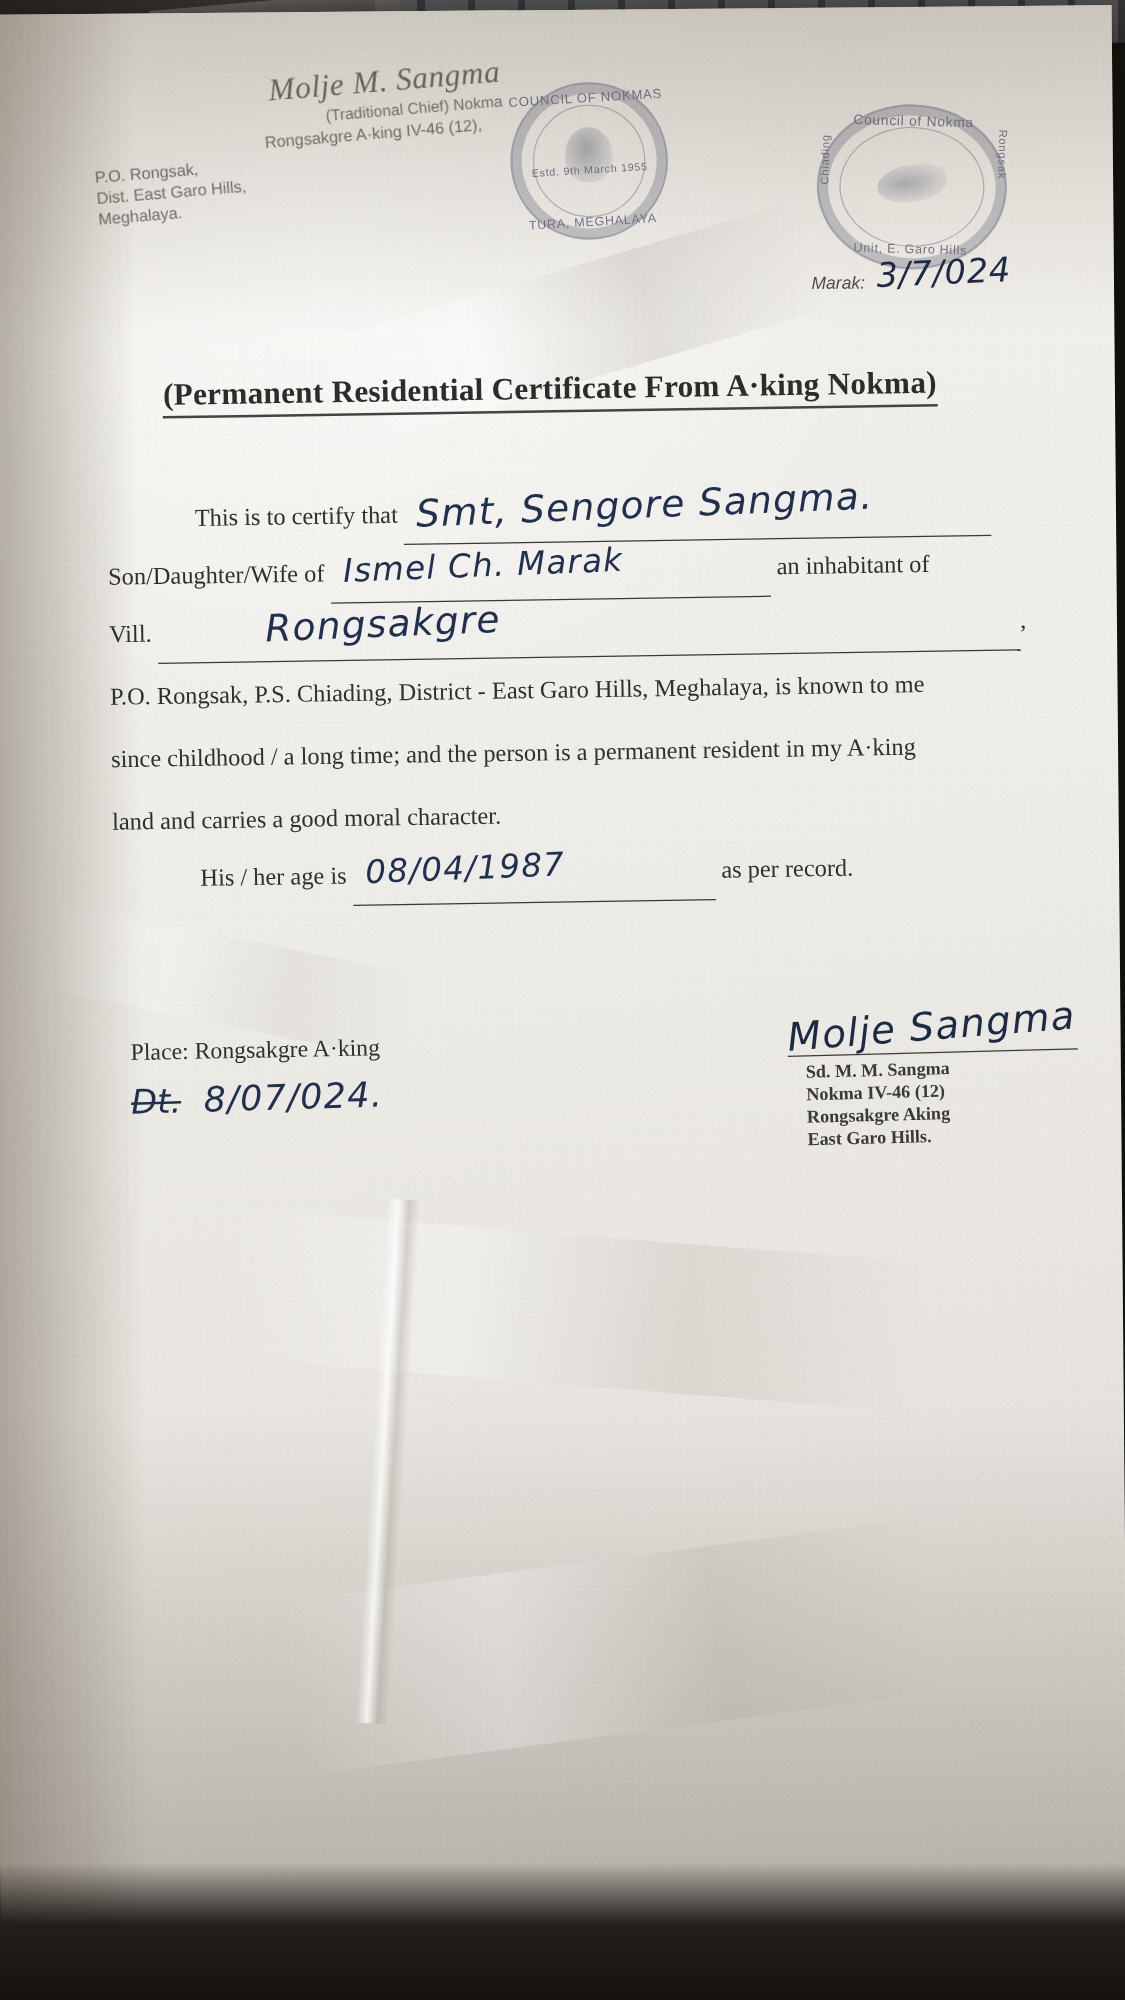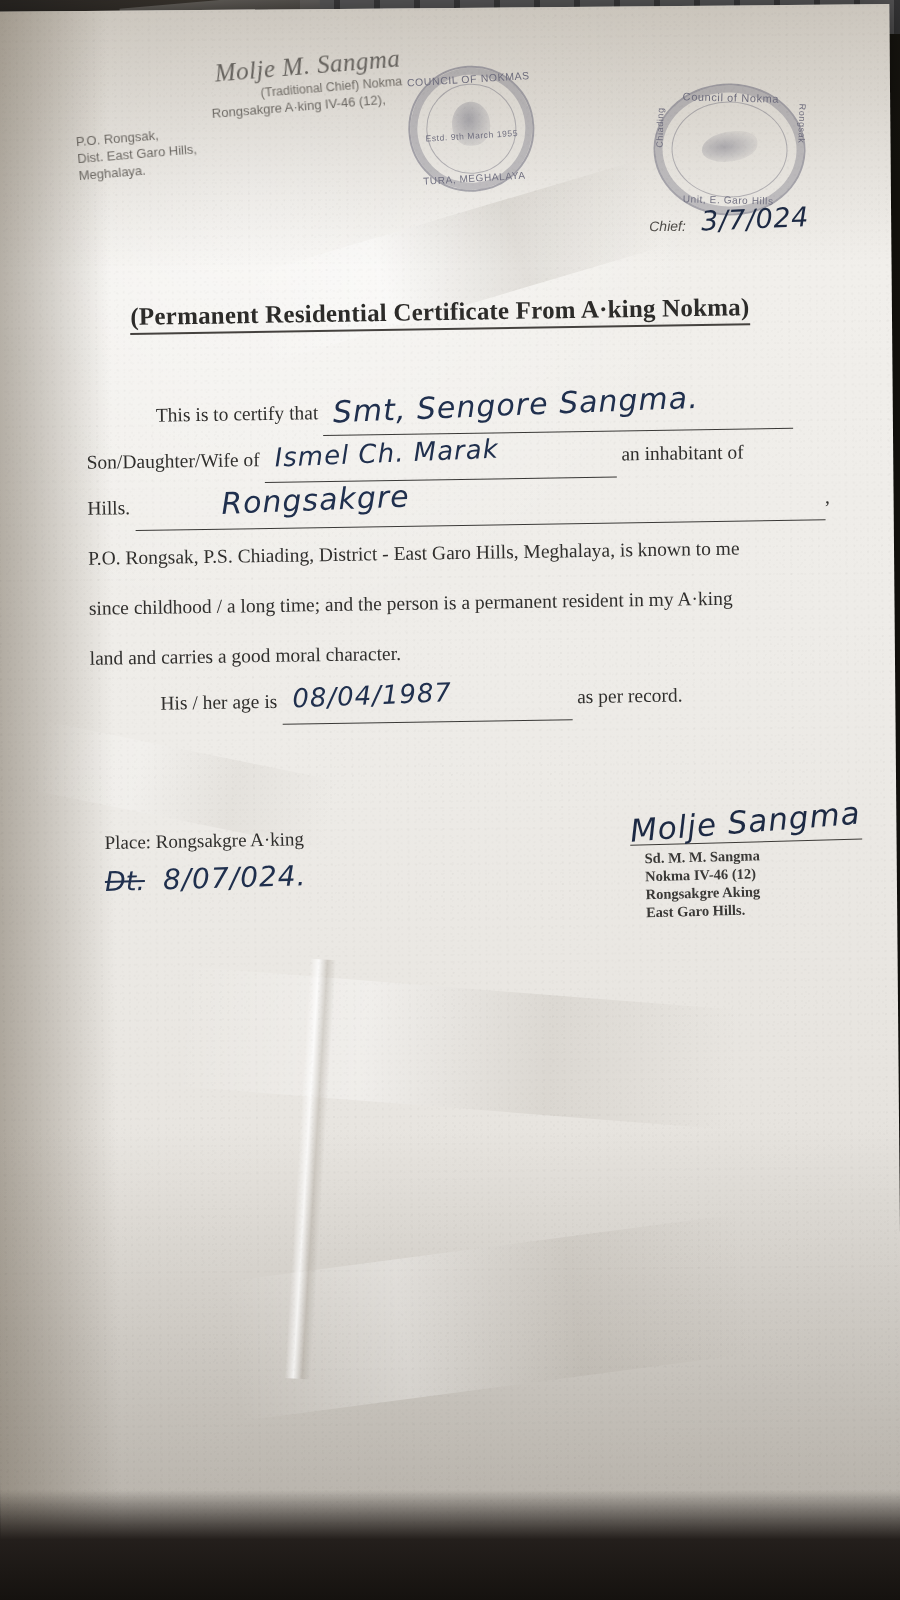--- a/index.html
+++ b/index.html
@@ -348,21 +348,21 @@
 
     <div class="seal seal2">
       <div class="seal-inner"></div>
       <div class="glyph"></div>
       <div class="seal-txt t-top">Council of Nokma</div>
       <div class="seal-txt t-bot">Unit, E. Garo Hills</div>
       <div class="seal-txt t-left">Chiading</div>
       <div class="seal-txt t-right">Rongsak</div>
     </div>
 
-    <div class="date-stamp">Chief:</div>
+    <div class="date-stamp">Marak:</div>
     <div class="date-val hand">3/7/024</div>
 
     <div class="title">
       <span>(Permanent Residential Certificate From A·king Nokma)</span>
     </div>
 
     <div class="body">
 
       <div class="row indent">
         <span>This is to certify that</span>
@@ -373,21 +373,21 @@
 
       <div class="row">
         <span>Son/Daughter/Wife of</span>
         <span class="fill" style="width: 352px;">
           <span class="hw">Ismel Ch. Marak</span>
         </span>
         <span>an inhabitant of</span>
       </div>
 
       <div class="row">
-        <span>Hills.</span>
+        <span>Vill.</span>
         <span class="fill big" style="width: 690px;">
           <span class="hw" style="left:86px;">Rongsakgre</span>
         </span><span>,</span>
       </div>
 
       <div class="row para">P.O. Rongsak, P.S. Chiading, District - East Garo Hills, Meghalaya, is known to me</div>
       <div class="row para">since childhood / a long time; and the person is a permanent resident in my A·king</div>
       <div class="row para">land and carries a good moral character.</div>
 
       <div class="row indent">

